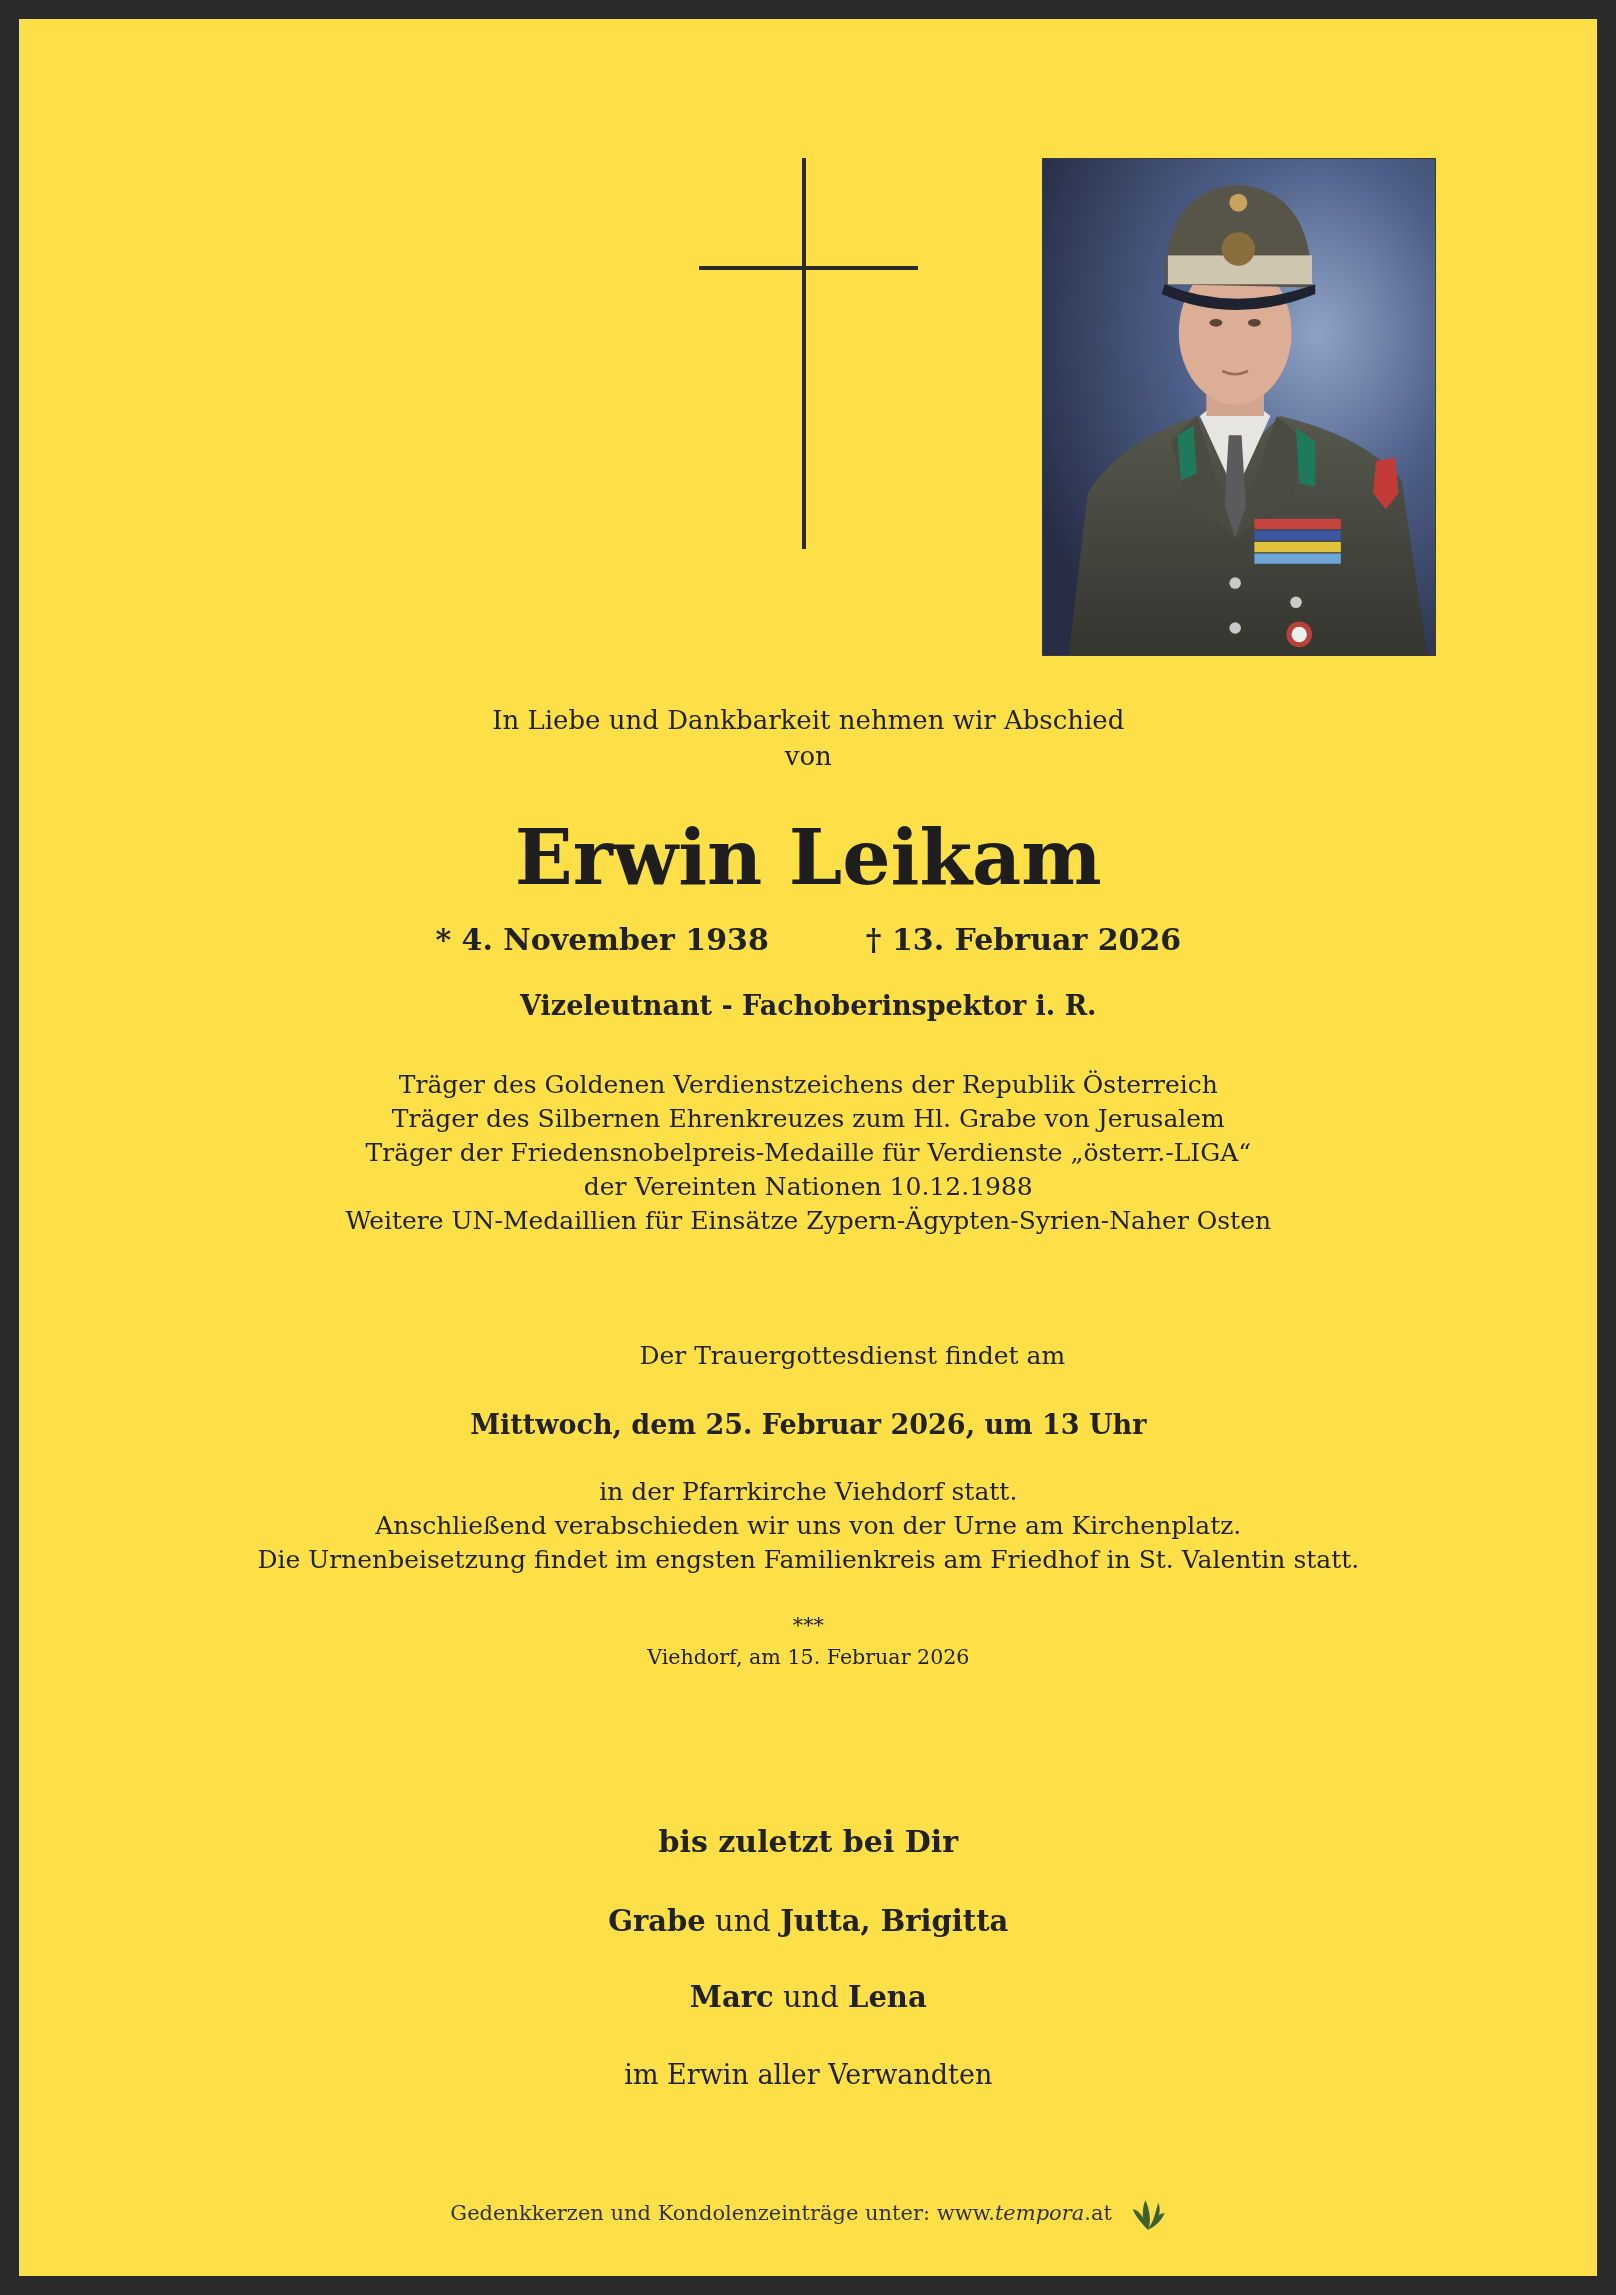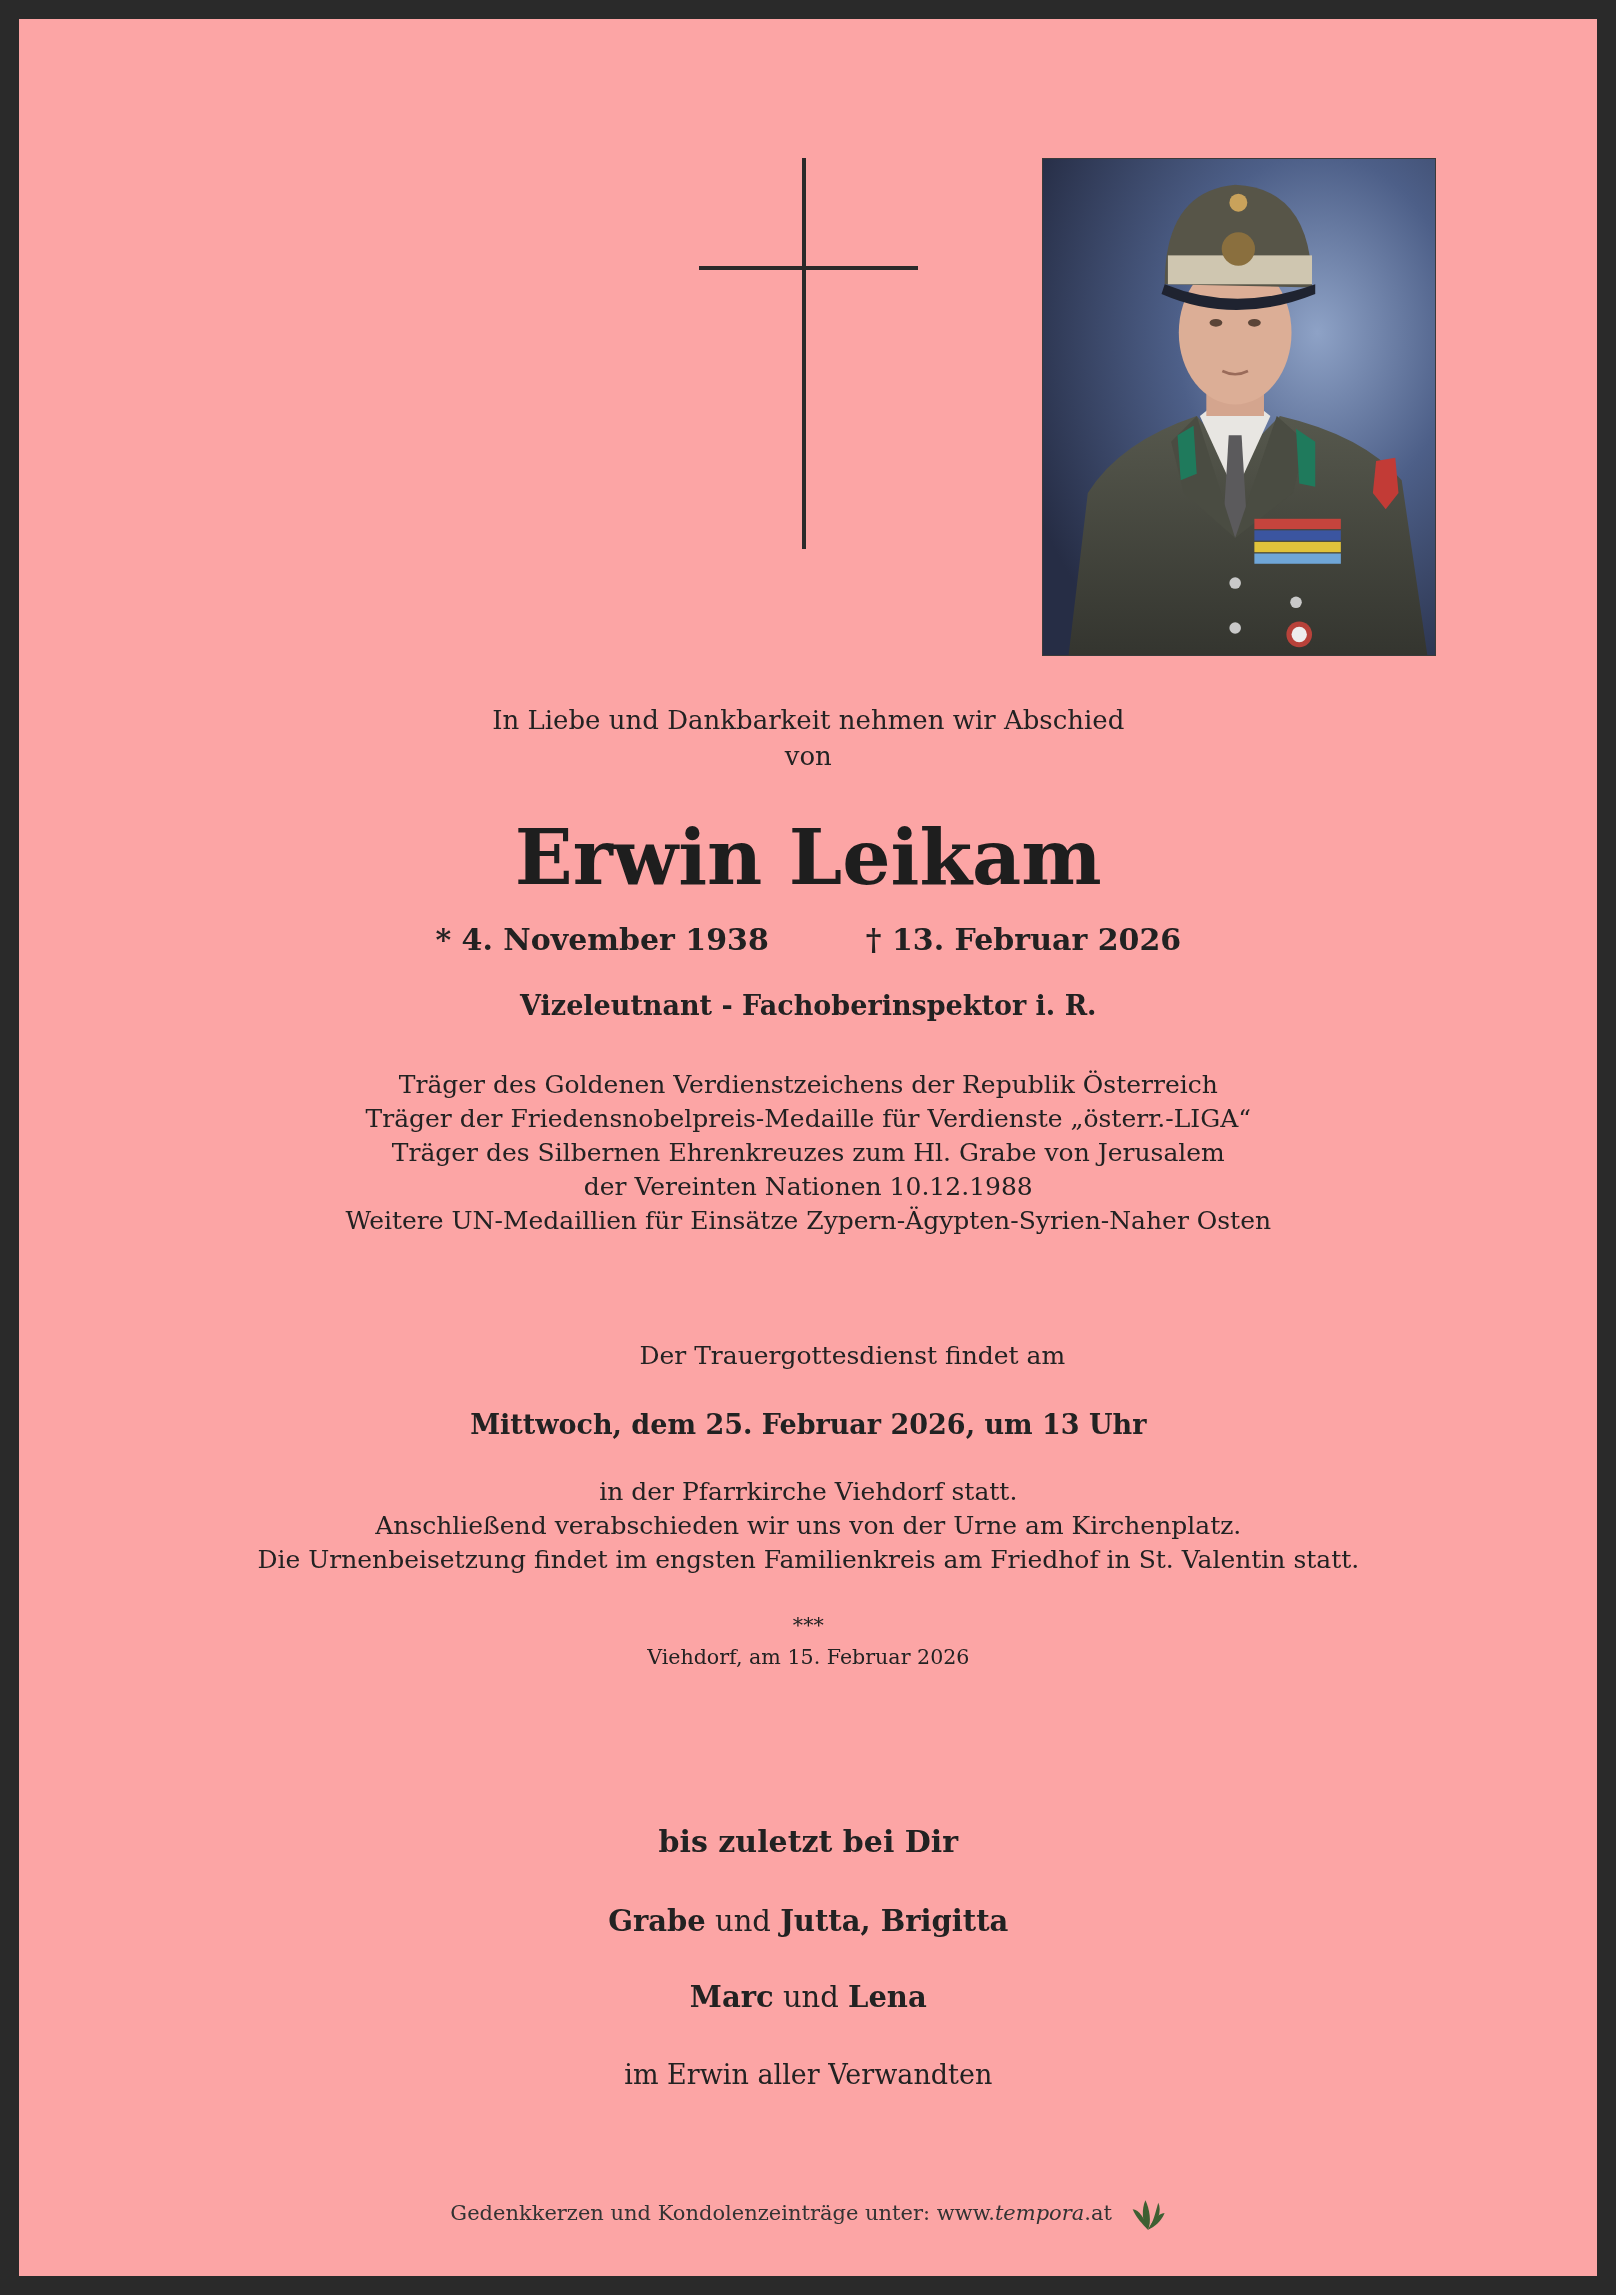--- a/index.html
+++ b/index.html
@@ -8,21 +8,21 @@
     background: #2a2a2a;
     position: relative;
     overflow: hidden;
     font-family: "DejaVu Serif", "Liberation Serif", serif;
     color: #222;
   }
   .page {
     position: absolute;
     left: 19.3px; top: 19.3px;
     width: 1578px; height: 2257px;
-    background: #fca5a5;
+    background: #fde047;
   }
   .cross-v {
     position: absolute; left: 783px; top: 139px;
     width: 3.9px; height: 391px; background: #2a2a2a;
   }
   .cross-h {
     position: absolute; left: 680px; top: 247px;
     width: 219px; height: 3.9px; background: #2a2a2a;
   }
   .photo {
@@ -139,22 +139,22 @@
   <div class="center name">Erwin Leikam</div>
 
   <div class="center dates">
     <span>* 4. November 1938</span><span class="gap"></span><span>† 13. Februar 2026</span>
   </div>
 
   <div class="center rank">Vizeleutnant - Fachoberinspektor i. R.</div>
 
   <div class="center honors">
     <span class="line">Träger des Goldenen Verdienstzeichens der Republik Österreich</span>
+    <span class="line">Träger des Silbernen Ehrenkreuzes zum Hl. Grabe von Jerusalem</span>
     <span class="line">Träger der Friedensnobelpreis-Medaille für Verdienste „österr.-LIGA“</span>
-    <span class="line">Träger des Silbernen Ehrenkreuzes zum Hl. Grabe von Jerusalem</span>
     <span class="line">der Vereinten Nationen 10.12.1988</span>
     <span class="line">Weitere UN-Medaillien für Einsätze Zypern-Ägypten-Syrien-Naher Osten</span>
   </div>
 
   <div class="center service-intro">Der Trauergottesdienst findet am</div>
   <div class="center service-date">Mittwoch, dem 25. Februar 2026, um 13 Uhr</div>
 
   <div class="center service-details">
     <span class="line">in der Pfarrkirche Viehdorf statt.</span>
     <span class="line">Anschließend verabschieden wir uns von der Urne am Kirchenplatz.</span>

